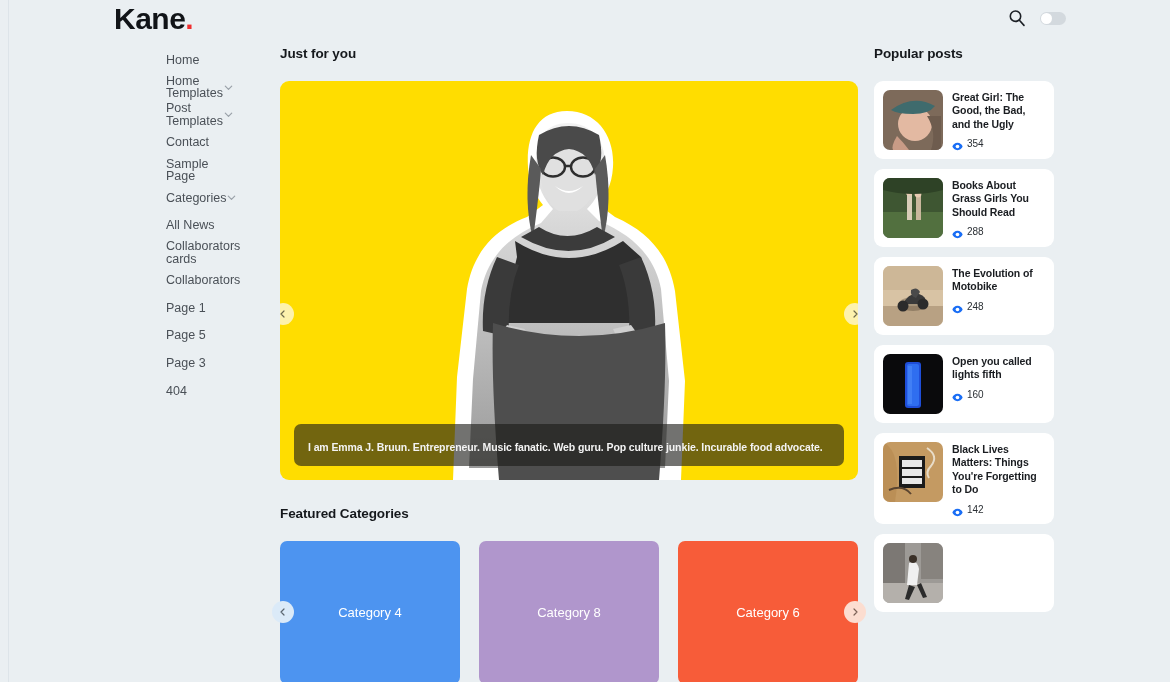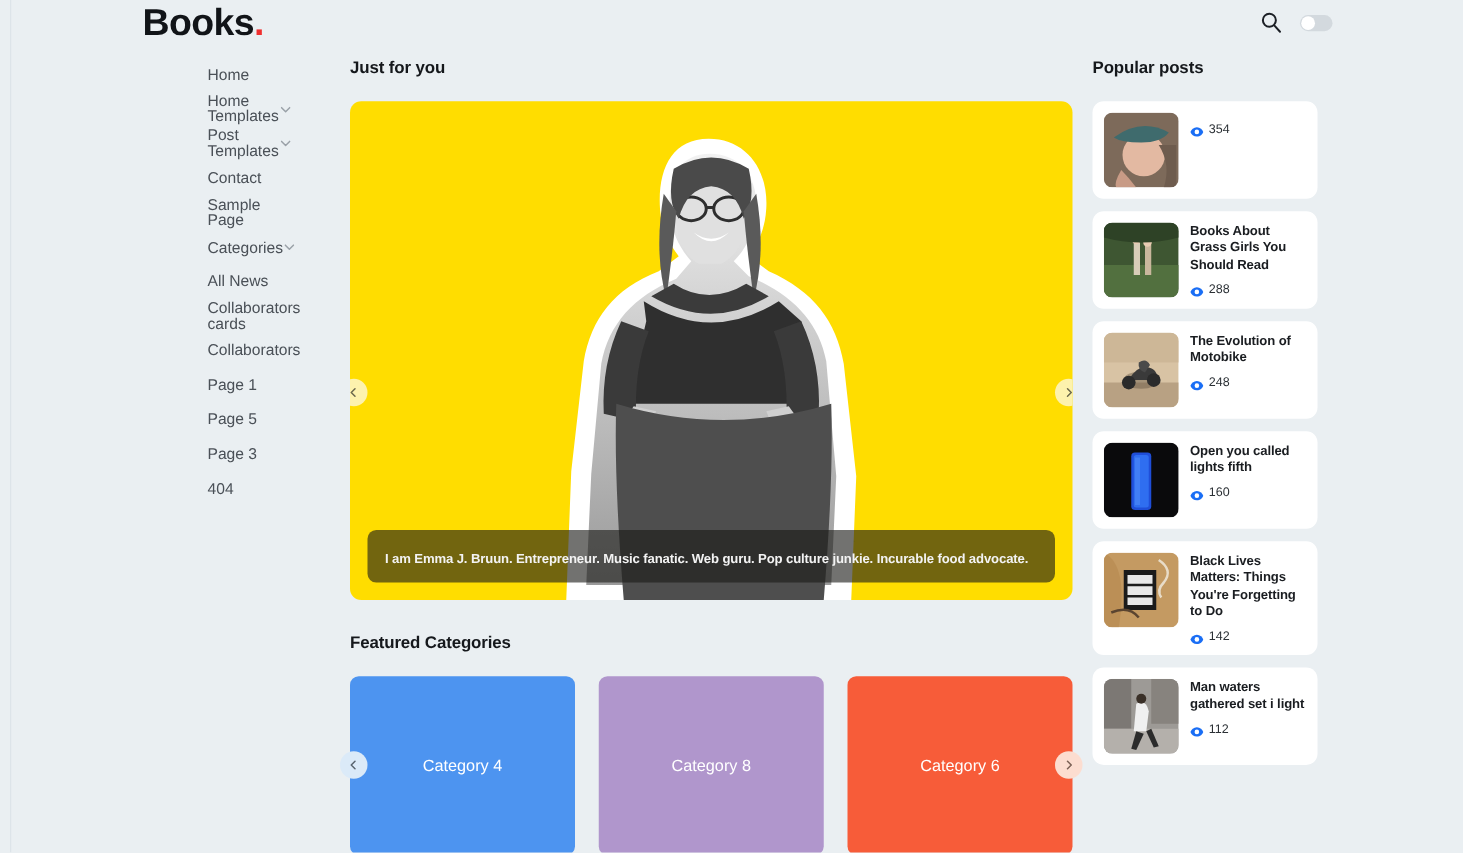--- a/index.html
+++ b/index.html
@@ -104,21 +104,21 @@
   .eye-icon { width: 11px; height: 11px; color: #1a6ef5; display: block; }
   .views-count { font-size: 10px; color: #2b3035; }
 </style>
 </head>
 <body>
 
 <div class="edge-line"></div>
 
 <div class="header">
   <div class="logo">
-    <span>Books</span><span class="dot">.</span>
+    <span>Kane</span><span class="dot">.</span>
   </div>
   <div class="header-right">
     <span class="search-icon">
       <svg viewBox="0 0 18 18" fill="none" stroke="#1c2026" stroke-width="1.6">
         <circle cx="7.5" cy="7.2" r="5.2"></circle>
         <line x1="11.4" y1="11.3" x2="16" y2="16.4" stroke-linecap="round"></line>
       </svg>
     </span>
     <div class="toggle">
       <div class="knob"></div>
@@ -269,20 +269,21 @@
       <div class="thumb">
         <svg viewBox="0 0 60 60">
             <rect width="60" height="60" fill="#7d6a5a"></rect>
             <circle cx="32" cy="34" r="17" fill="#e3b9a2"></circle>
             <path d="M8 20 q22 -16 44 -4 q-6 8 -22 8 q-16 0 -22 -4Z" fill="#3f6b6d"></path>
             <path d="M14 46 q-6 10 -4 14 l16 0 q-6 -8 -12 -14Z" fill="#c89b86"></path>
             <path d="M44 26 q10 16 4 34 l10 0 l0 -34Z" fill="#6e5c4e"></path>
           </svg>
       </div>
       <div class="post-body">
+        <div class="post-title">Great Girl: The Good, the Bad, and the Ugly</div>
         <div class="views">
           <span class="eye-icon"><svg viewBox="0 0 12 12" fill="currentColor">
                 <path d="M6 2C3.2 2 1.1 4 0.4 6c0.7 2 2.8 4 5.6 4s4.9-2 5.6-4C10.9 4 8.8 2 6 2z"></path>
                 <circle cx="6" cy="6" r="2" fill="#fff"></circle>
               </svg></span>
           <span class="views-count">354</span>
         </div>
       </div>
     </div>
 
@@ -387,26 +388,16 @@
             <rect width="60" height="60" fill="#9d9a96"></rect>
             <rect x="0" y="0" width="22" height="40" fill="#7c7874"></rect>
             <rect x="38" y="0" width="22" height="36" fill="#87837e"></rect>
             <rect y="40" width="60" height="20" fill="#b4b0ab"></rect>
             <path d="M26 20 q8 -4 10 6 l-2 16 l-10 0Z" fill="#f0f0f0"></path>
             <circle cx="30" cy="16" r="4" fill="#3a3028"></circle>
             <path d="M26 42 l-4 14 l4 1 l6 -13Z" fill="#2b2b2b"></path>
             <path d="M34 42 l6 13 l4 -1 l-6 -14Z" fill="#2b2b2b"></path>
           </svg>
       </div>
-      <div class="post-body">
-        <div class="post-title">Man waters gathered set i light</div>
-        <div class="views">
-          <span class="eye-icon"><svg viewBox="0 0 12 12" fill="currentColor">
-                <path d="M6 2C3.2 2 1.1 4 0.4 6c0.7 2 2.8 4 5.6 4s4.9-2 5.6-4C10.9 4 8.8 2 6 2z"></path>
-                <circle cx="6" cy="6" r="2" fill="#fff"></circle>
-              </svg></span>
-          <span class="views-count">112</span>
-        </div>
-      </div>
     </div>
 
   </div>
 </aside>
 
 </body></html>

